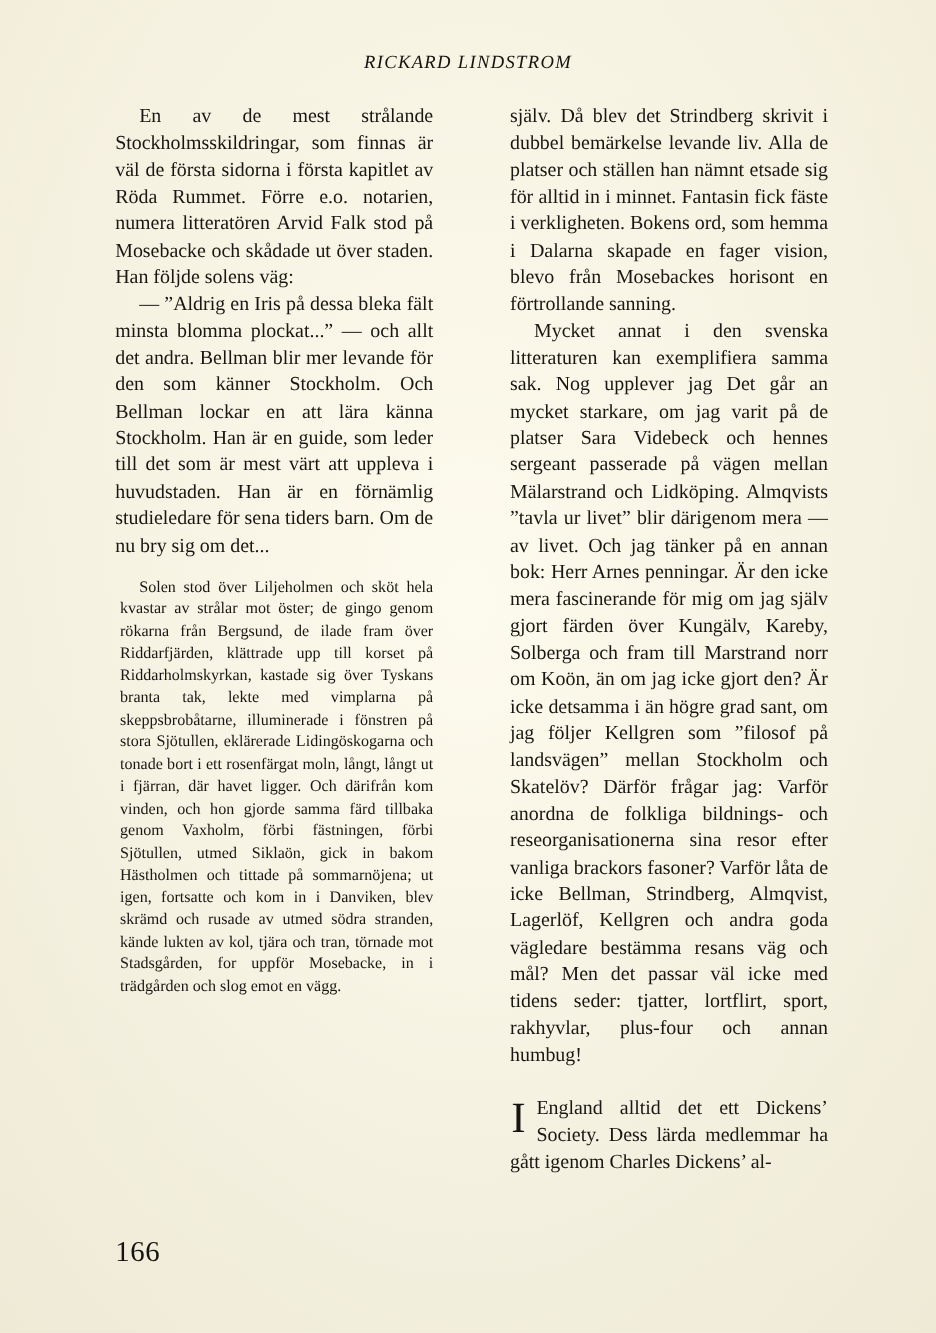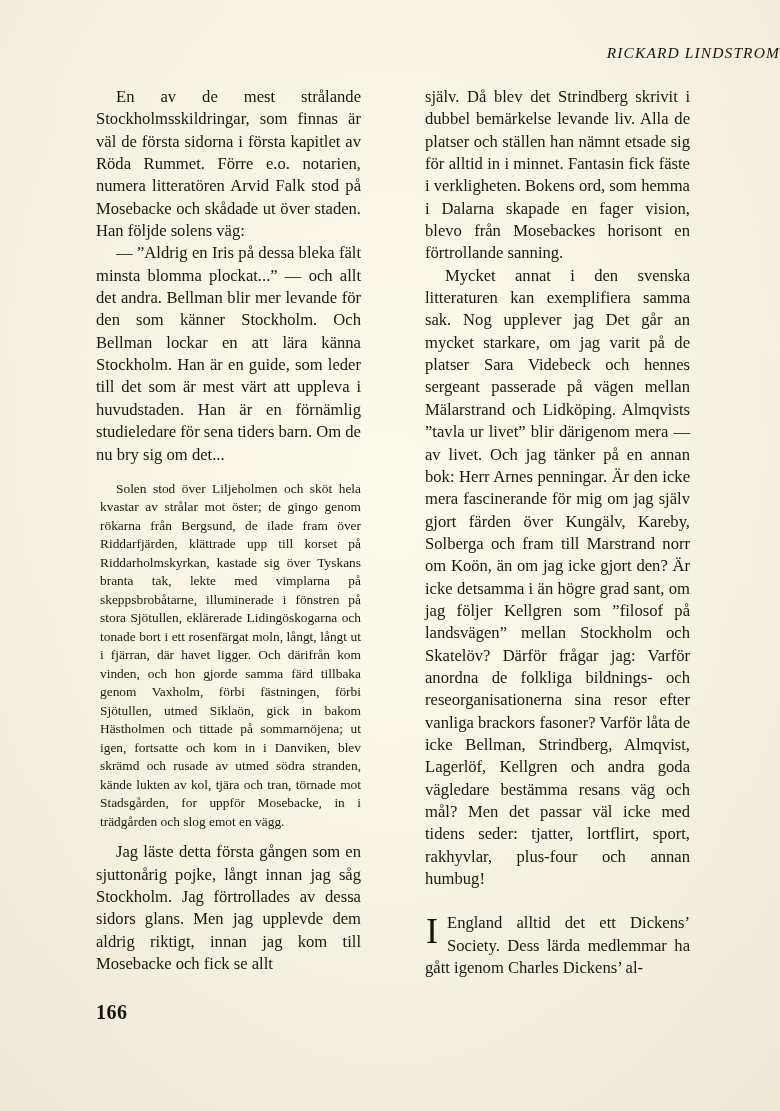--- a/index.html
+++ b/index.html
@@ -25,21 +25,21 @@
   }
   .page {
     position: absolute;
     inset: 0;
   }
   .running-head {
     position: absolute;
     top: 44px;
     left: 0;
     width: 780px;
-    text-align: right;
+    text-align: center;
     font-style: italic;
     font-size: 15.5px;
     letter-spacing: 1.1px;
     font-weight: 400;
     color: #17140f;
   }
   .columns {
     position: absolute;
     top: 86px;
     left: 96px;
@@ -87,45 +87,43 @@
     font-size: 36px;
     line-height: 32px;
     padding: 3px 9px 0 1px;
     font-weight: 400;
     color: #17140f;
   }
 
   .folio {
     position: absolute;
     left: 96px;
-    top: 1001px;
-    font-size: 20px;
+    top: 1031px;
+    font-size: 24px;
     letter-spacing: 0.5px;
     color: #17140f;
-    font-weight: bold;
   }
 </style>
 </head>
 <body>
 
 <div class="paper"></div>
 
 <div class="page">
 
   <div class="running-head">RICKARD LINDSTROM</div>
 
   <div class="columns">
 
     <div class="col col-left">
       <p>En av de mest strålande Stockholmsskildringar, som finnas är väl de första sidorna i första kapitlet av Röda Rummet. Förre e.o. notarien, numera litteratören Arvid Falk stod på Mosebacke och skådade ut över staden. Han följde solens väg:</p>
       <p>— ”Aldrig en Iris på dessa bleka fält minsta blomma plockat...” — och allt det andra. Bellman blir mer levande för den som känner Stockholm. Och Bellman lockar en att lära känna Stockholm. Han är en guide, som leder till det som är mest värt att uppleva i huvudstaden. Han är en förnämlig studieledare för sena tiders barn. Om de nu bry sig om det...</p>
       <div class="quote">
         <p>Solen stod över Liljeholmen och sköt hela kvastar av strålar mot öster; de gingo genom rökarna från Bergsund, de ilade fram över Riddarfjärden, klättrade upp till korset på Riddarholmskyrkan, kastade sig över Tyskans branta tak, lekte med vimplarna på skeppsbrobåtarne, illuminerade i fönstren på stora Sjötullen, eklärerade Lidingöskogarna och tonade bort i ett rosenfärgat moln, långt, långt ut i fjärran, där havet ligger. Och därifrån kom vinden, och hon gjorde samma färd tillbaka genom Vaxholm, förbi fästningen, förbi Sjötullen, utmed Siklaön, gick in bakom Hästholmen och tittade på sommarnöjena; ut igen, fortsatte och kom in i Danviken, blev skrämd och rusade av utmed södra stranden, kände lukten av kol, tjära och tran, törnade mot Stadsgården, for uppför Mosebacke, in i trädgården och slog emot en vägg.</p>
       </div>
-      <p>Jag läste detta första gången som en sjuttonårig pojke, långt innan jag såg Stockholm. Jag förtrollades av dessa sidors glans. Men jag upplevde dem aldrig riktigt, innan jag kom till Mosebacke och fick se allt</p>
     </div>
 
     <div class="col col-right">
       <p class="noindent">själv. Då blev det Strindberg skrivit i dubbel bemärkelse levande liv. Alla de platser och ställen han nämnt etsade sig för alltid in i minnet. Fantasin fick fäste i verkligheten. Bokens ord, som hemma i Dalarna skapade en fager vision, blevo från Mosebackes horisont en förtrollande sanning.</p>
       <p>Mycket annat i den svenska litteraturen kan exemplifiera samma sak. Nog upplever jag Det går an mycket starkare, om jag varit på de platser Sara Videbeck och hennes sergeant passerade på vägen mellan Mälarstrand och Lidköping. Almqvists ”tavla ur livet” blir därigenom mera — av livet. Och jag tänker på en annan bok: Herr Arnes penningar. Är den icke mera fascinerande för mig om jag själv gjort färden över Kungälv, Kareby, Solberga och fram till Marstrand norr om Koön, än om jag icke gjort den? Är icke detsamma i än högre grad sant, om jag följer Kellgren som ”filosof på landsvägen” mellan Stockholm och Skatelöv? Därför frågar jag: Varför anordna de folkliga bildnings- och reseorganisationerna sina resor efter vanliga brackors fasoner? Varför låta de icke Bellman, Strindberg, Almqvist, Lagerlöf, Kellgren och andra goda vägledare bestämma resans väg och mål? Men det passar väl icke med tidens seder: tjatter, lortflirt, sport, rakhyvlar, plus-four och annan humbug!</p>
       <p class="dropcap-para">
         <span class="dropcap">I</span><span> England alltid det ett Dickens’ Society. Dess lärda medlemmar ha gått igenom Charles Dickens’ al-</span>
       </p>
     </div>
 

